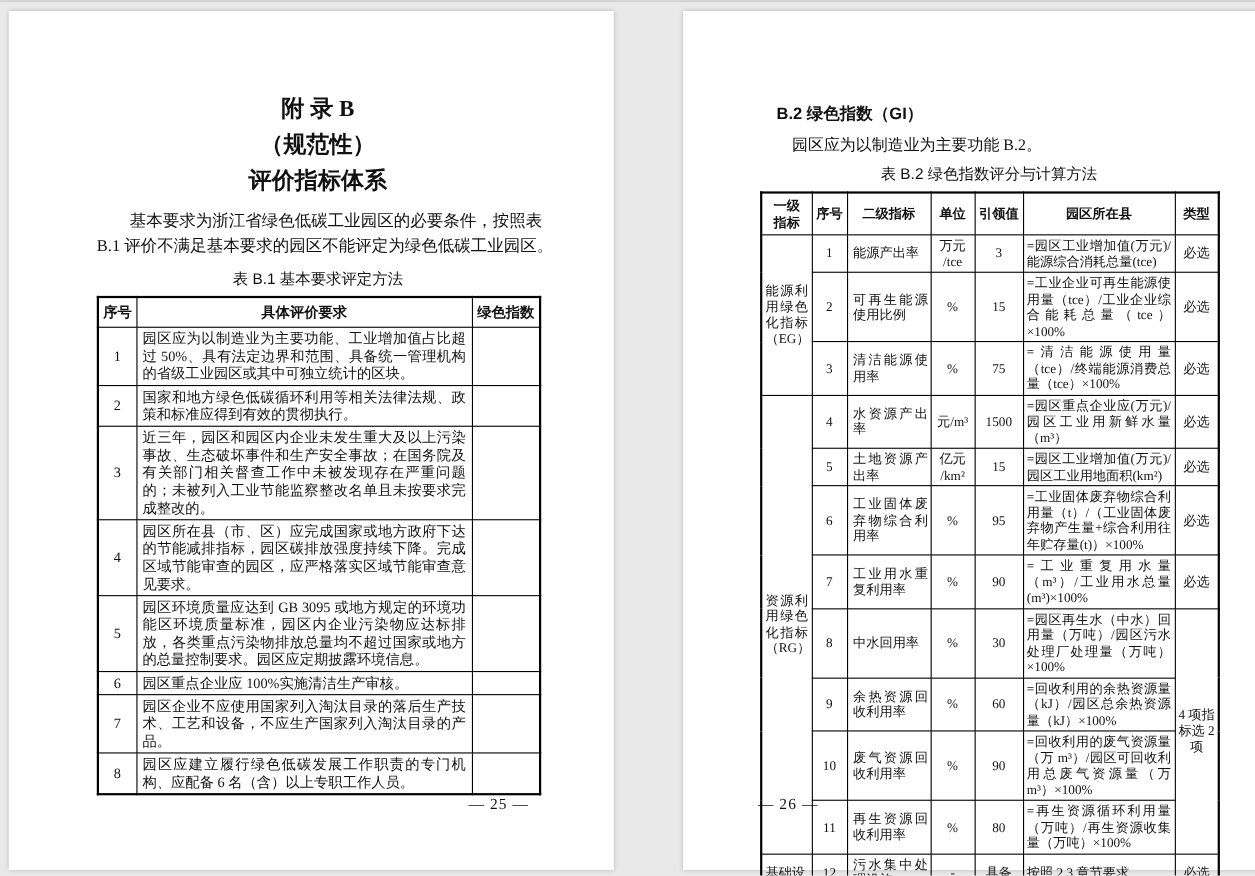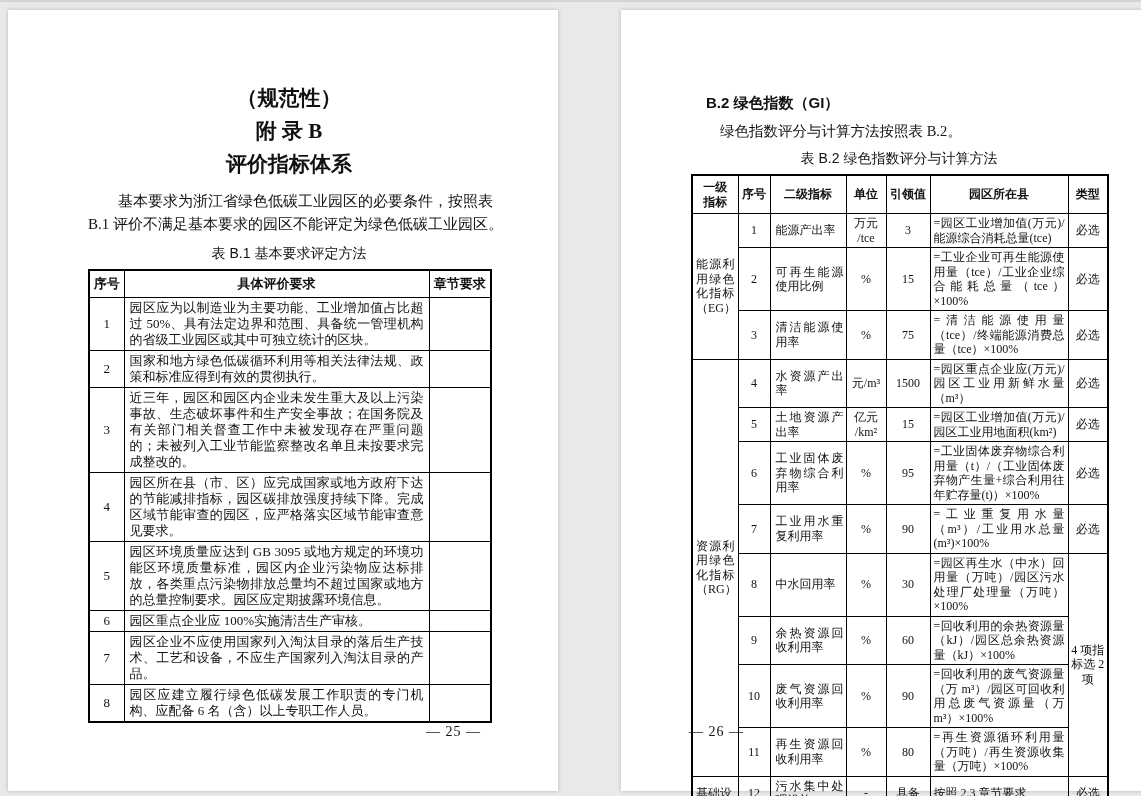--- a/index.html
+++ b/index.html
@@ -58,41 +58,41 @@
   .footer{position:absolute;top:714px;font-size:14px;white-space:nowrap;letter-spacing:1px;}
   .footer-l{left:418px;}
   .footer-r{left:68px;}
 </style>
 </head>
 <body>
 
 <div class="page page-left">
   <div class="content-l">
     <div class="doc-title">
+      <div>附 录 B</div>
       <div>（规范性）</div>
-      <div>附 录 B</div>
       <div>评价指标体系</div>
     </div>
     <div class="para">
       <div class="l1">基本要求为浙江省绿色低碳工业园区的必要条件，按照表</div>
       <div class="l2">B.1 评价不满足基本要求的园区不能评定为绿色低碳工业园区。</div>
     </div>
     <div class="tbl-caption">表 B.1 基本要求评定方法</div>
 
     <table class="tbl-b1">
       <colgroup>
           <col style="width:35px">
           <col style="width:305px">
           <col style="width:62px">
         </colgroup>
       <thead>
         <tr>
           <th>序号</th>
           <th>具体评价要求</th>
-          <th>章节要求</th>
+          <th>绿色指数</th>
         </tr>
       </thead>
       <tbody>
         <tr>
           <td class="no">1</td>
           <td class="req">园区应为以制造业为主要功能、工业增加值占比超过 50%、具有法定边界和范围、具备统一管理机构的省级工业园区或其中可独立统计的区块。</td>
           <td class="chk"></td>
         </tr>
         <tr>
           <td class="no">2</td>
@@ -131,21 +131,21 @@
         </tr>
       </tbody>
     </table>
   </div>
   <div class="footer footer-l">— 25 —</div>
 </div>
 
 <div class="page page-right">
   <div class="content-r">
     <div class="sec-heading" style="margin-top:84px;margin-left:15px;">B.2 绿色指数（GI）</div>
-    <div class="para-r">绿色指数评分与计算方法按照表 B.2。</div>
+    <div class="para-r">园区应为以制造业为主要功能 B.2。</div>
     <div class="tbl-caption">表 B.2 绿色指数评分与计算方法</div>
 
     <table class="tbl-b2">
       <colgroup>
         <col style="width:46px">
           <col style="width:32px">
           <col style="width:76px">
         <col style="width:40px">
           <col style="width:44px">
           <col style="width:138px">

